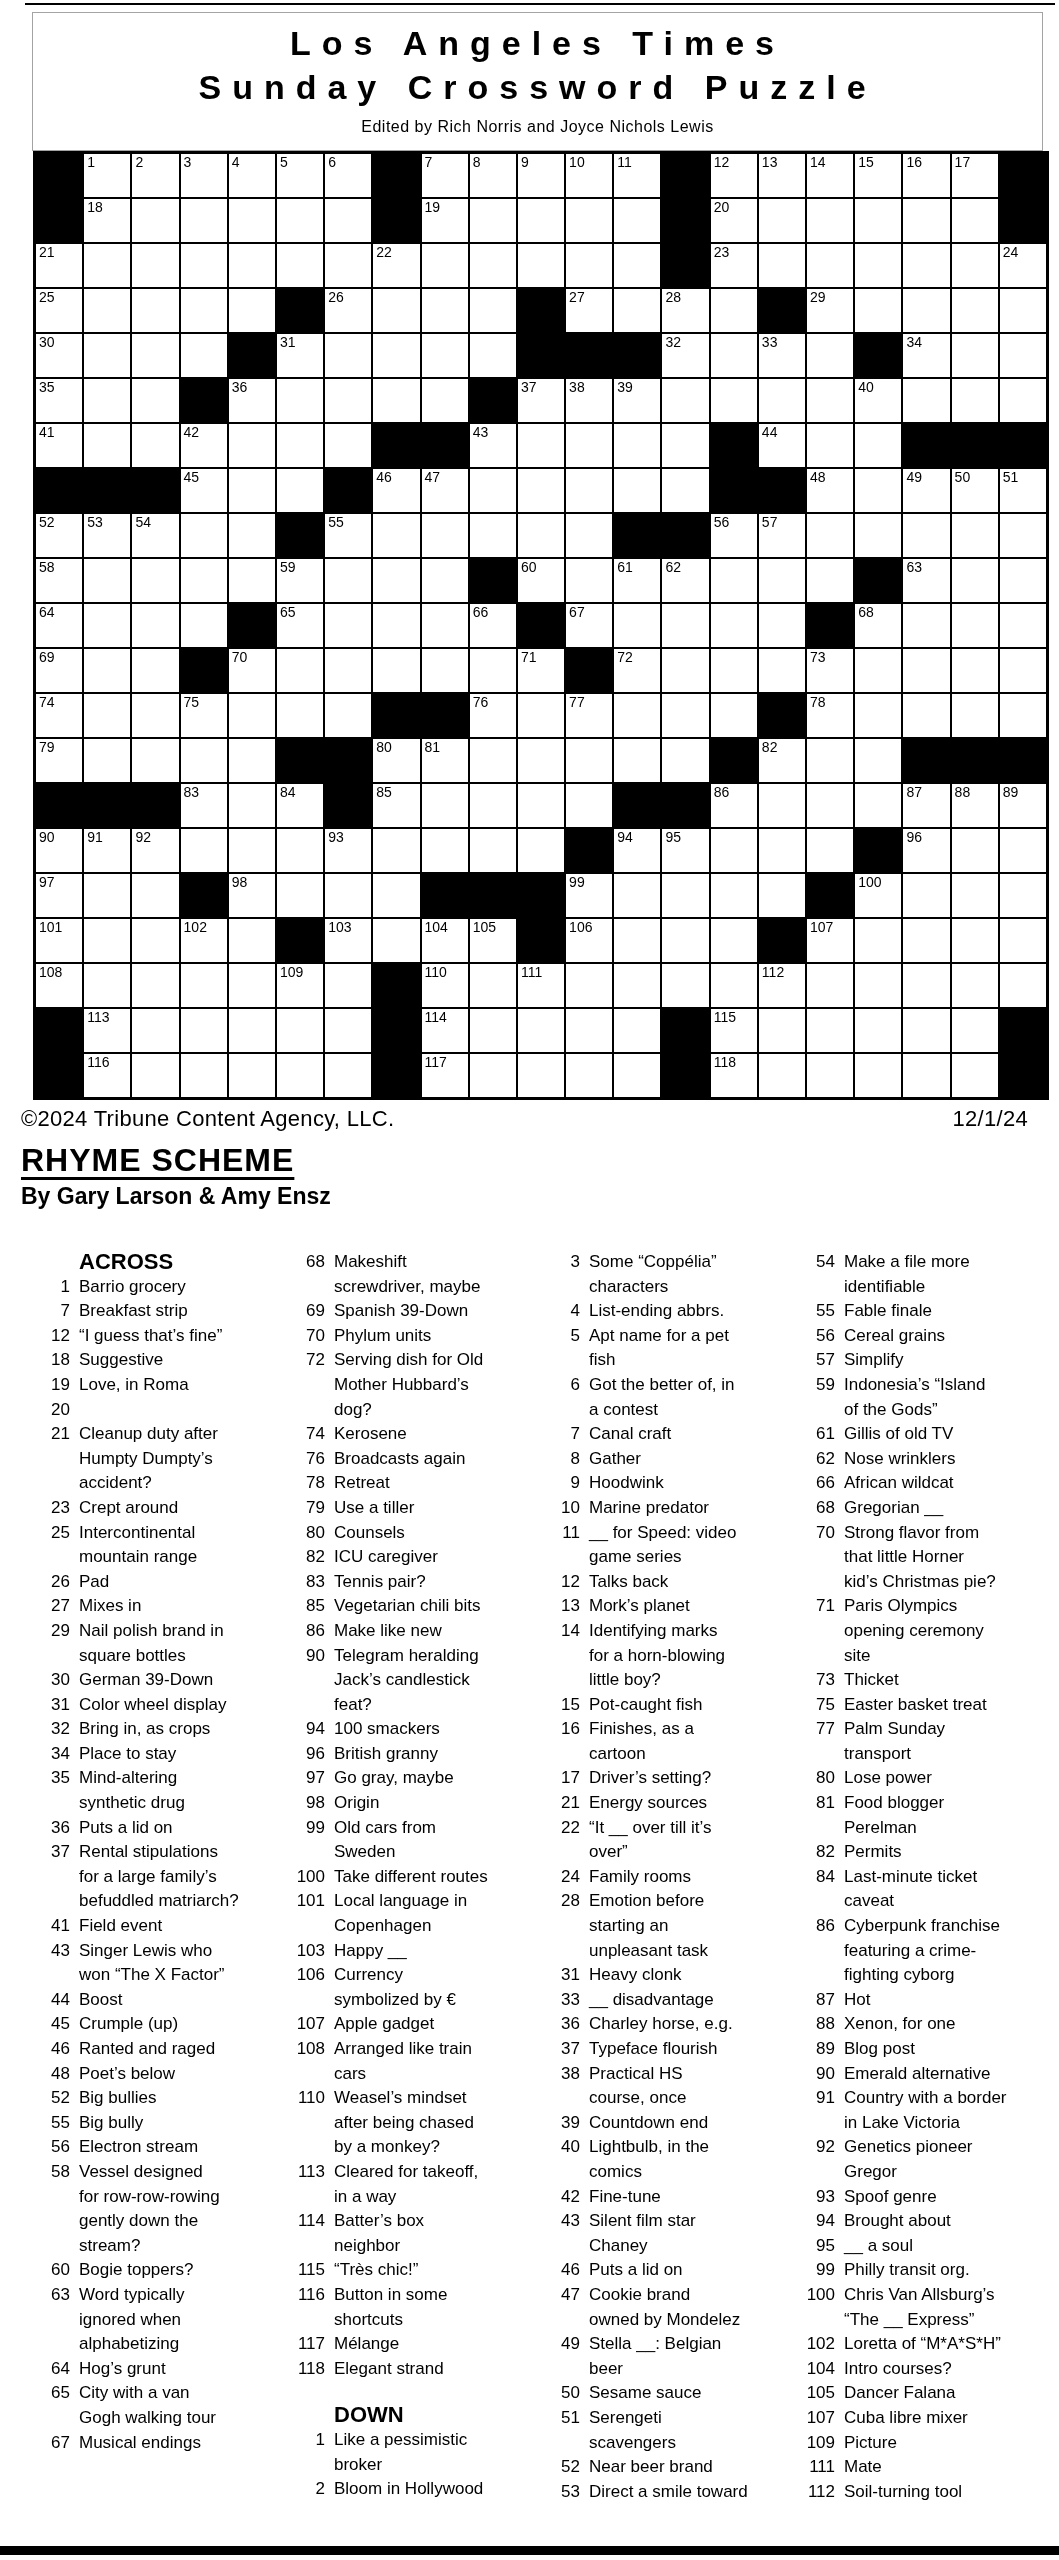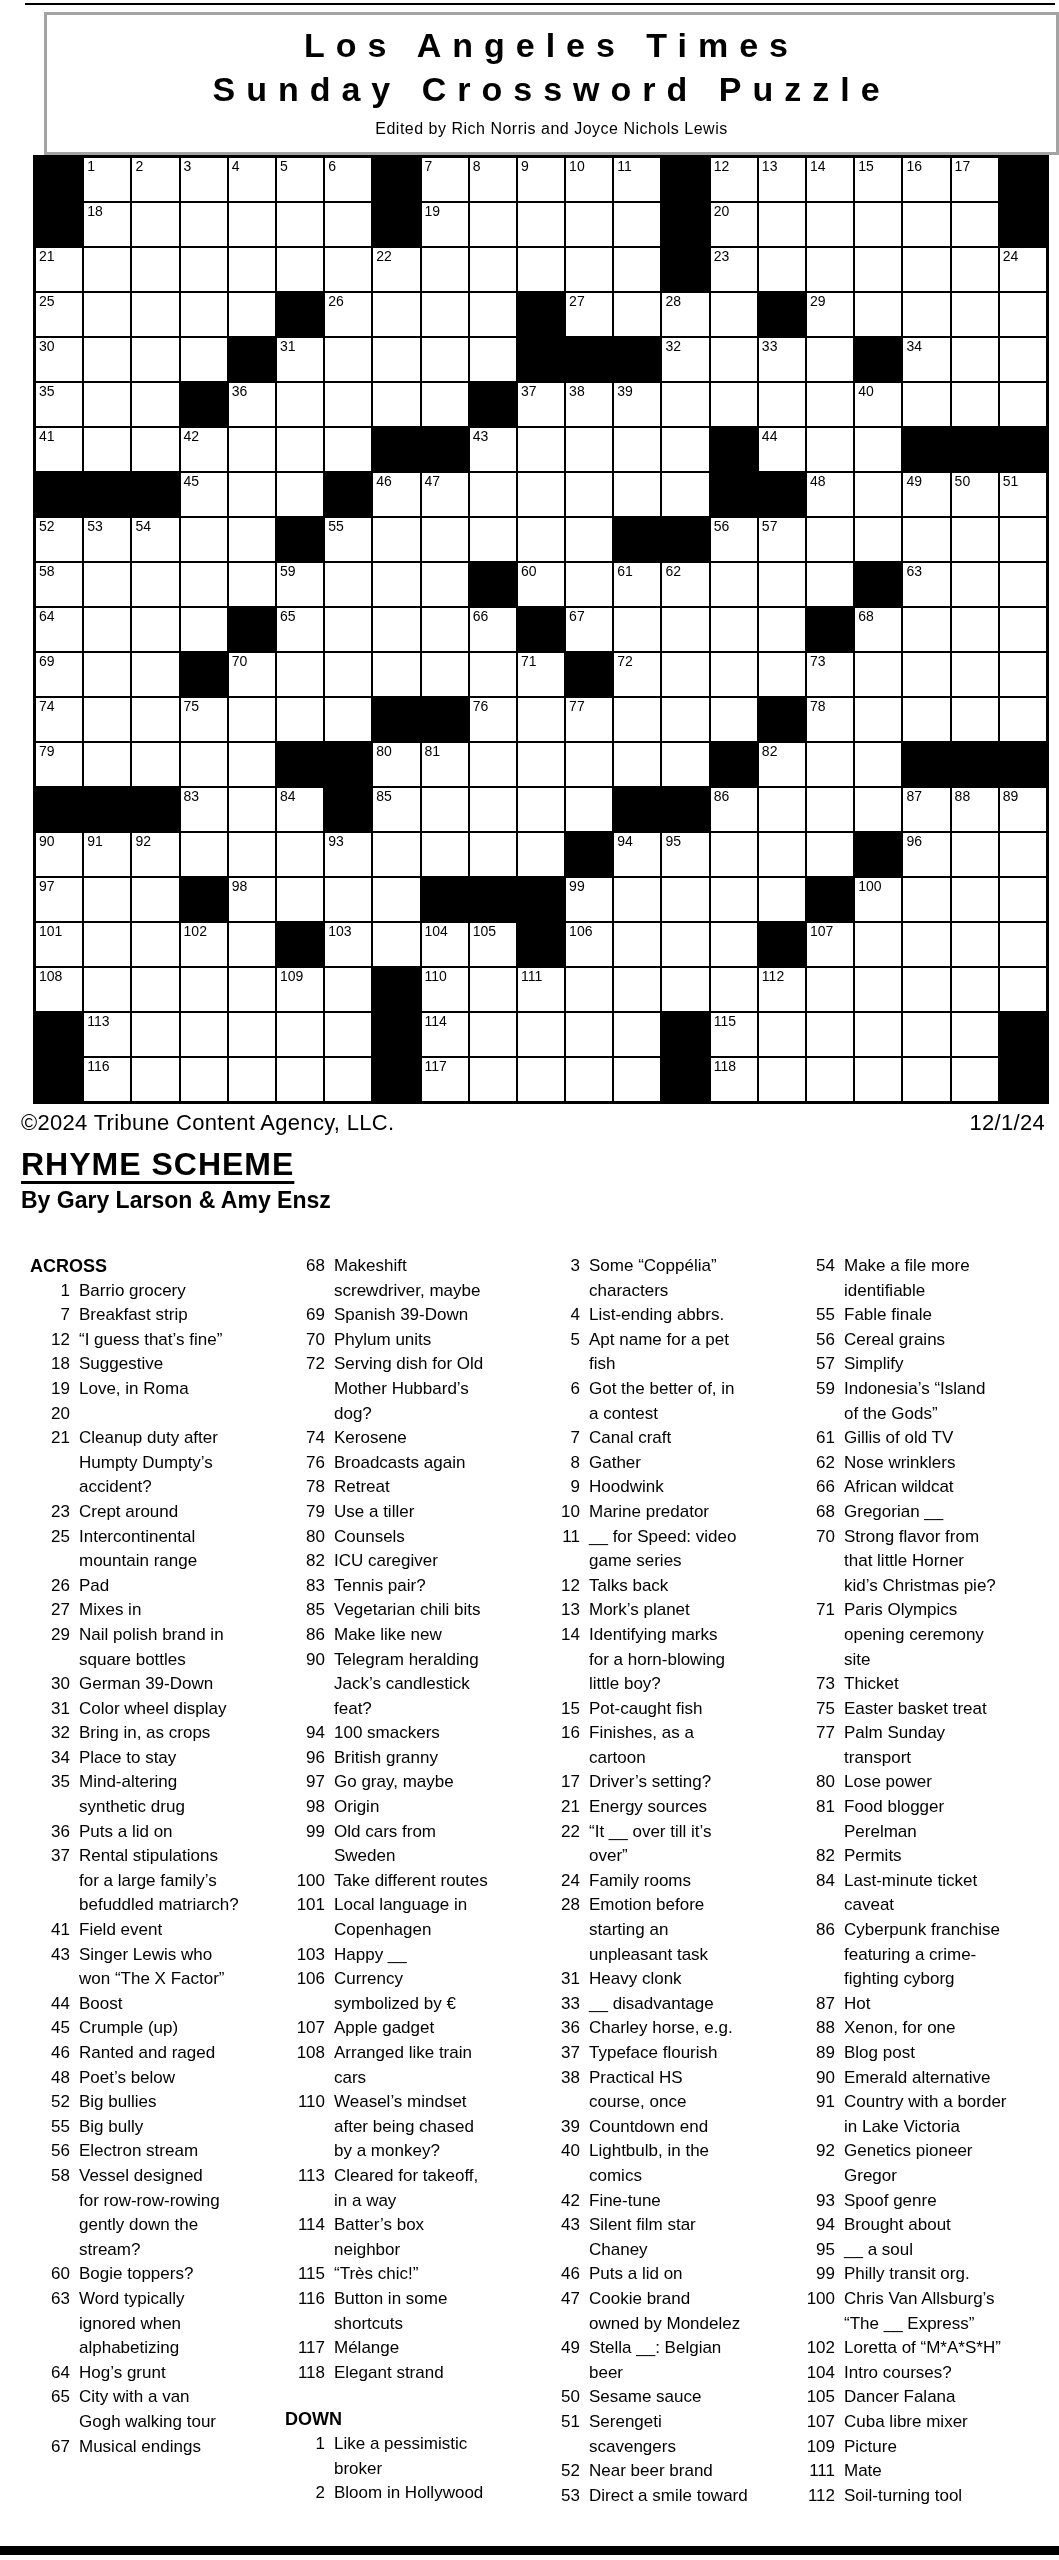--- a/index.html
+++ b/index.html
@@ -1,41 +1,41 @@
 <!DOCTYPE html>
 <html><head>
 <meta charset="utf-8">
 <style>
   html,body{margin:0;padding:0;background:#fff;}
   .page{position:relative;width:1059px;height:2560px;background:#fff;color:#000;
         font-family:"Liberation Sans",sans-serif;overflow:hidden;}
   .top-rule{margin:3px 0 0 25px;width:1030px;height:2px;background:#000;}
-  .masthead{margin:7px 0 0 44px;width:1009px;border:3px solid #a3a3a3;text-align:center;
+  .masthead{margin:7px 0 0 32px;width:1009px;border:1px solid #a3a3a3;text-align:center;
             padding:8px 0 10px 0;}
   .mast-t1{font-size:34px;font-weight:bold;letter-spacing:11px;line-height:44px;}
   .mast-t2{font-size:34px;font-weight:bold;letter-spacing:11px;line-height:44px;}
   .mast-ed{font-size:16px;line-height:26px;margin-top:5px;letter-spacing:0.5px;}
   .grid{margin:0 0 0 33px;width:1010px;border:3px solid #000;background:#000;
         display:grid;grid-template-columns:repeat(21,1fr);grid-auto-rows:43px;gap:2px;}
   .cell{background:#fff;position:relative;}
   .cell.black{background:#000;}
   .cell .num{position:absolute;top:1px;left:3px;font-size:14px;line-height:15px;}
   .copyright{position:relative;margin:6px 14px 0 21px;font-weight:normal;font-size:22px;
              line-height:25px;letter-spacing:0.3px;}
-  .copyright .date{position:absolute;right:0;top:0;}
+  .copyright .date{position:absolute;right:17px;top:0;}
   .puz-title{margin:10px 0 0 21px;font-size:32px;font-weight:bold;line-height:38px;
              letter-spacing:1px;text-decoration:underline;text-decoration-thickness:3px;
              text-underline-offset:6px;display:inline-block;}
   .byline{margin:3px 0 0 21px;font-size:23px;font-weight:bold;line-height:28px;}
   .clues{display:flex;margin:40px 0 0 30px;}
   .clue-col{width:255px;flex:none;}
   .clue{display:flex;font-size:17px;line-height:24.6px;}
   .clue .cn{width:40px;flex:none;text-align:right;margin-right:9px;}
   .clue .ct{flex:1;white-space:pre-line;padding-right:4px;}
-  .clue-header{font-weight:bold;font-size:18px;line-height:24.6px;}
+  .clue-header{font-weight:bold;font-size:22px;line-height:24.6px;margin-left:49px;}
   .clue-spacer{height:22px;}
   .bottom-rule{position:absolute;left:0;top:2546px;width:1059px;height:9px;background:#000;}
 </style>
 </head>
 <body>
 
 <div class="page">
 
   <div class="top-rule"></div>
 

